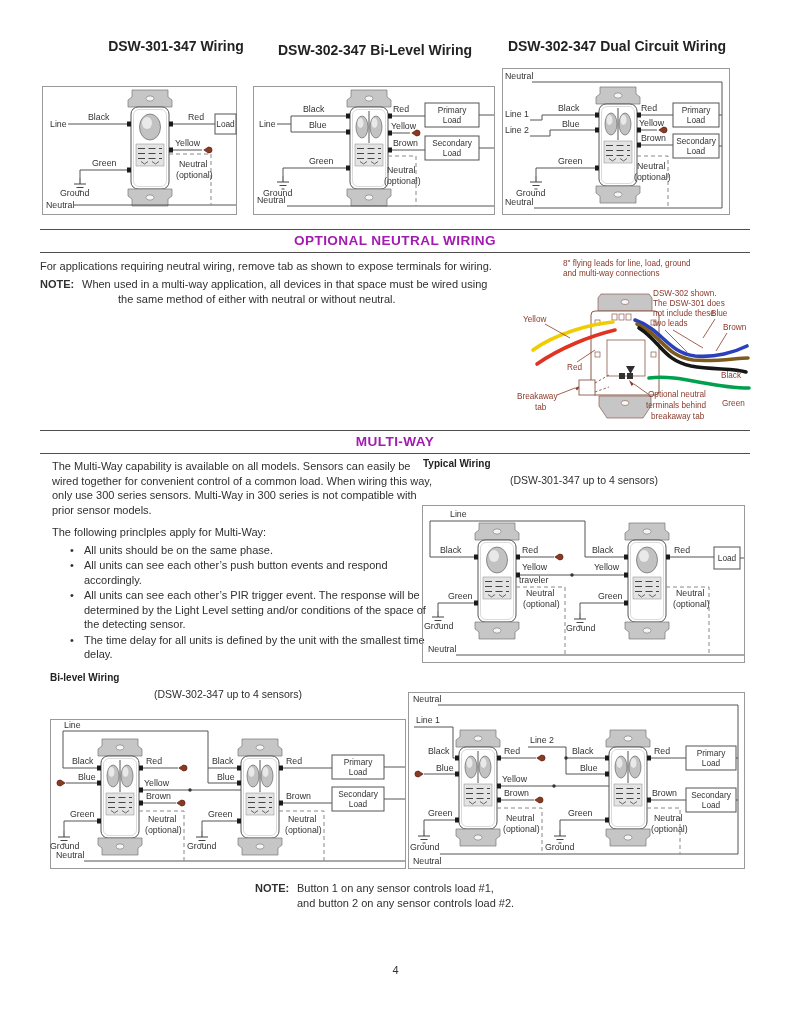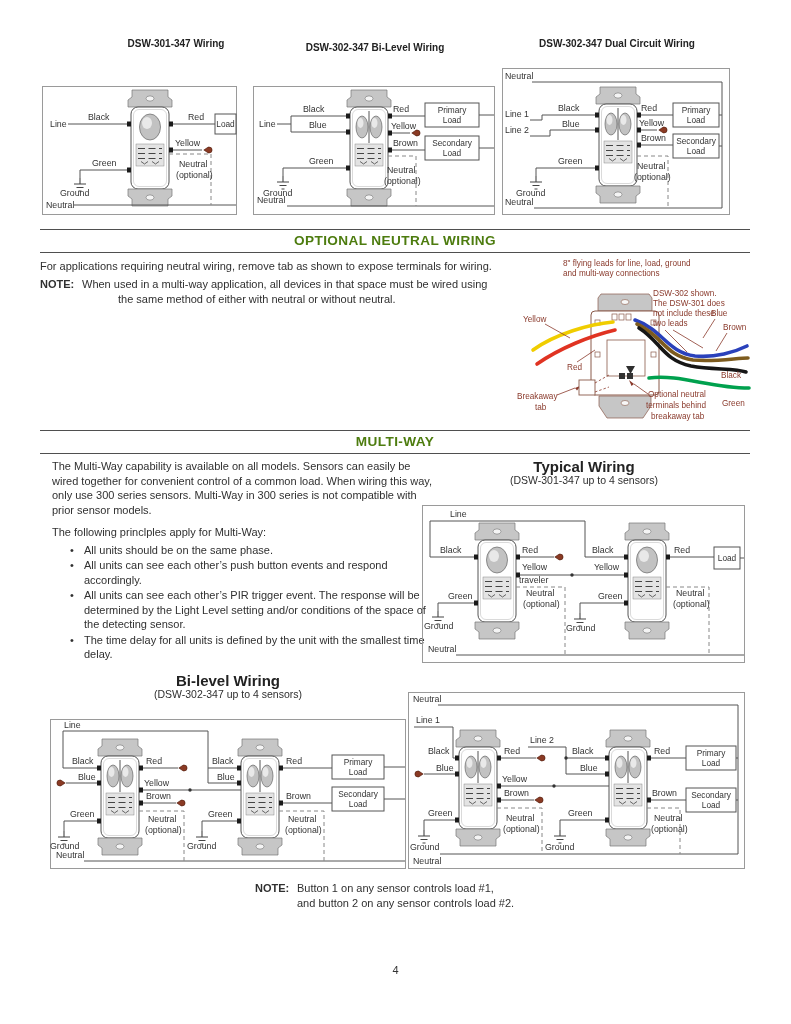--- a/index.html
+++ b/index.html
@@ -1,29 +1,29 @@
 <!DOCTYPE html>
 <html><head>
 <meta charset="utf-8">
 <style>
   html,body{margin:0;padding:0;background:#e8e8e8;}
   .page{position:relative;width:791px;height:1024px;background:#ffffff;margin:0 auto;
         font-family:"Liberation Sans",sans-serif;color:#2e2e2e;overflow:hidden;}
   .abs{position:absolute;}
-  .dtitle{font-size:10px;font-weight:bold;color:#222;text-align:center;}
+  .dtitle{font-size:14px;font-weight:bold;color:#222;text-align:center;}
   .rule{border-top:1.4px solid #4f4f4f;height:0;}
-  .sechead{font-size:13.6px;font-weight:bold;letter-spacing:.4px;color:#4d7c0f;text-align:center;}
+  .sechead{font-size:13.6px;font-weight:bold;letter-spacing:.4px;color:#a21caf;text-align:center;}
   .body{font-size:11px;line-height:14.5px;color:#303030;}
   .notewrap{display:flex;}
   .notelabel{font-weight:bold;width:42px;flex:0 0 42px;}
   .ind2{padding-left:36px;}
   ul.blist{margin:3px 0 0 0;padding:0 0 0 18px;list-style:none;}
   ul.blist li{position:relative;padding-left:14px;margin:0 0 1px 0;}
   ul.blist li::before{content:"\2022";position:absolute;left:0;top:0;}
-  .figtitle{font-size:15px;font-weight:bold;color:#222;text-align:center;}
+  .figtitle{font-size:10px;font-weight:bold;color:#222;}
   .figsub{font-size:10.5px;color:#2e2e2e;text-align:center;}
   .pnum{font-size:11px;text-align:center;color:#333;}
   svg text{font-family:"Liberation Sans",sans-serif;}
   .lb{font-size:8.8px;fill:#333;}
   .lb2{font-size:8.3px;fill:#333;}
   .ann{font-size:8.2px;fill:#8a3a2c;}
   .wire{stroke:#555;stroke-width:1;fill:none;}
   .dash{stroke:#888;stroke-width:1;fill:none;stroke-dasharray:4 3;}
   .mdash{stroke:#8a3a2c;stroke-width:.8;fill:none;stroke-dasharray:2.5 2;}
   .mln{stroke:#8a3a2c;stroke-width:.8;fill:none;}

